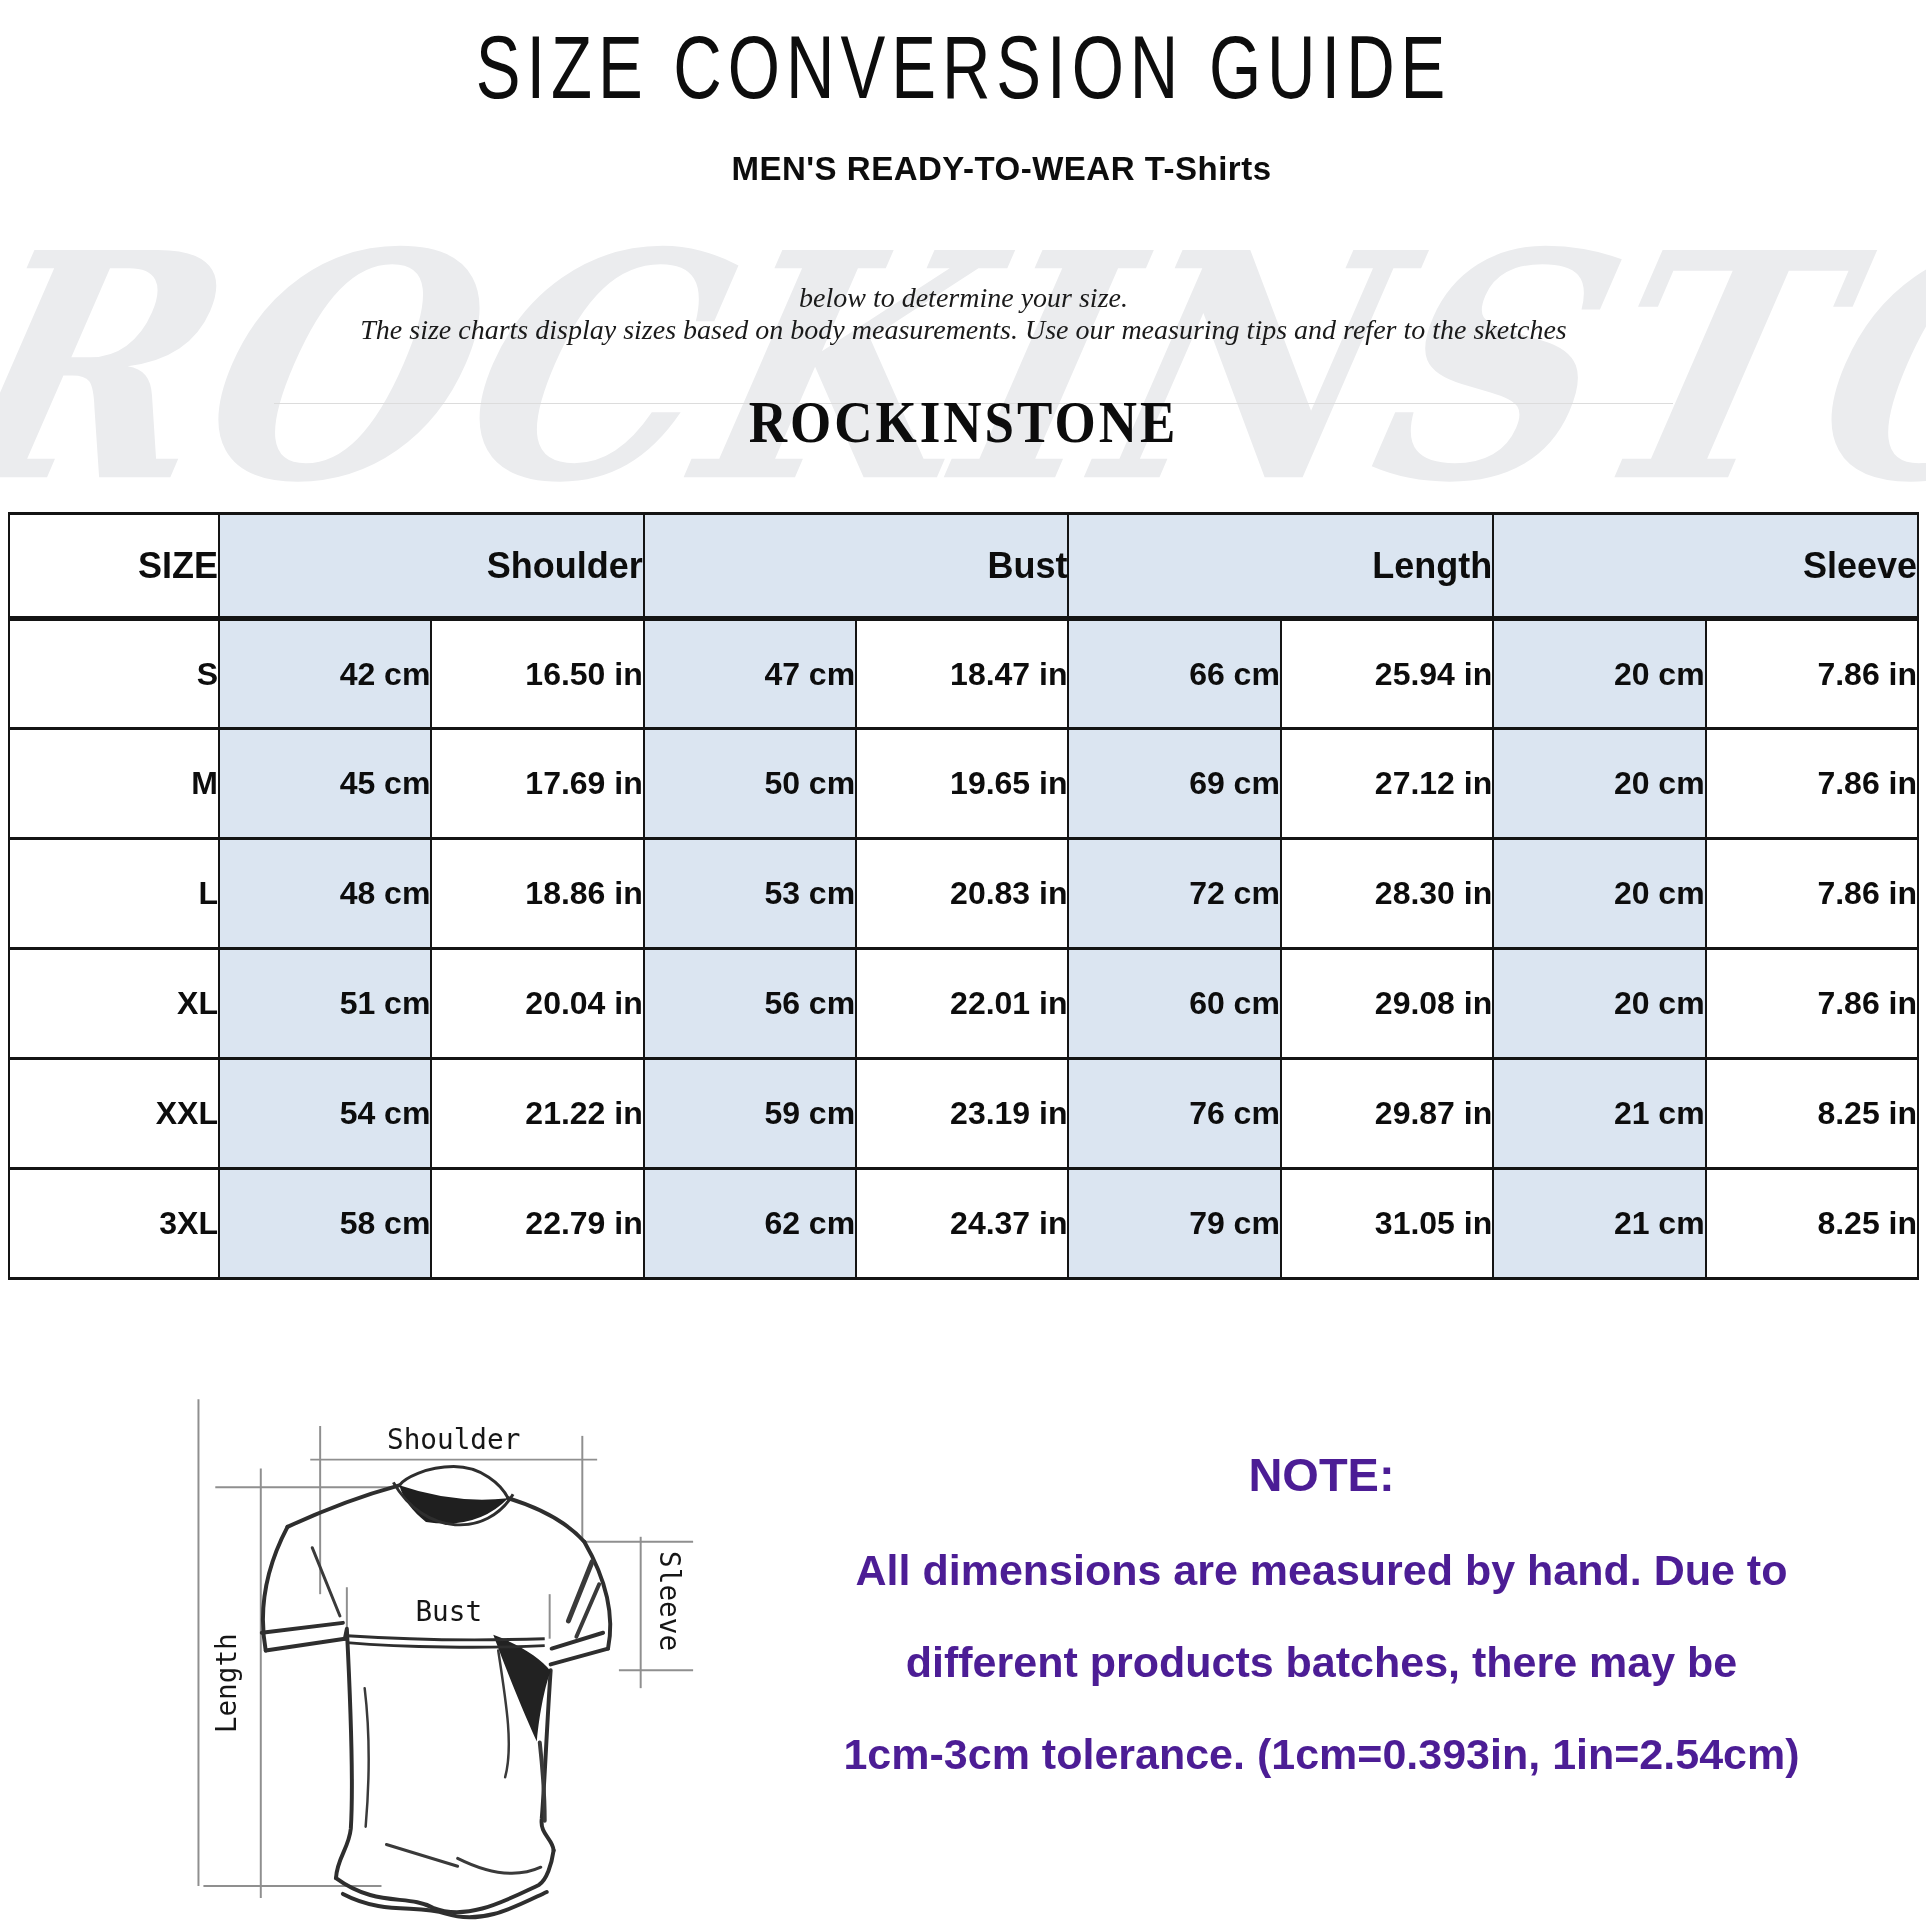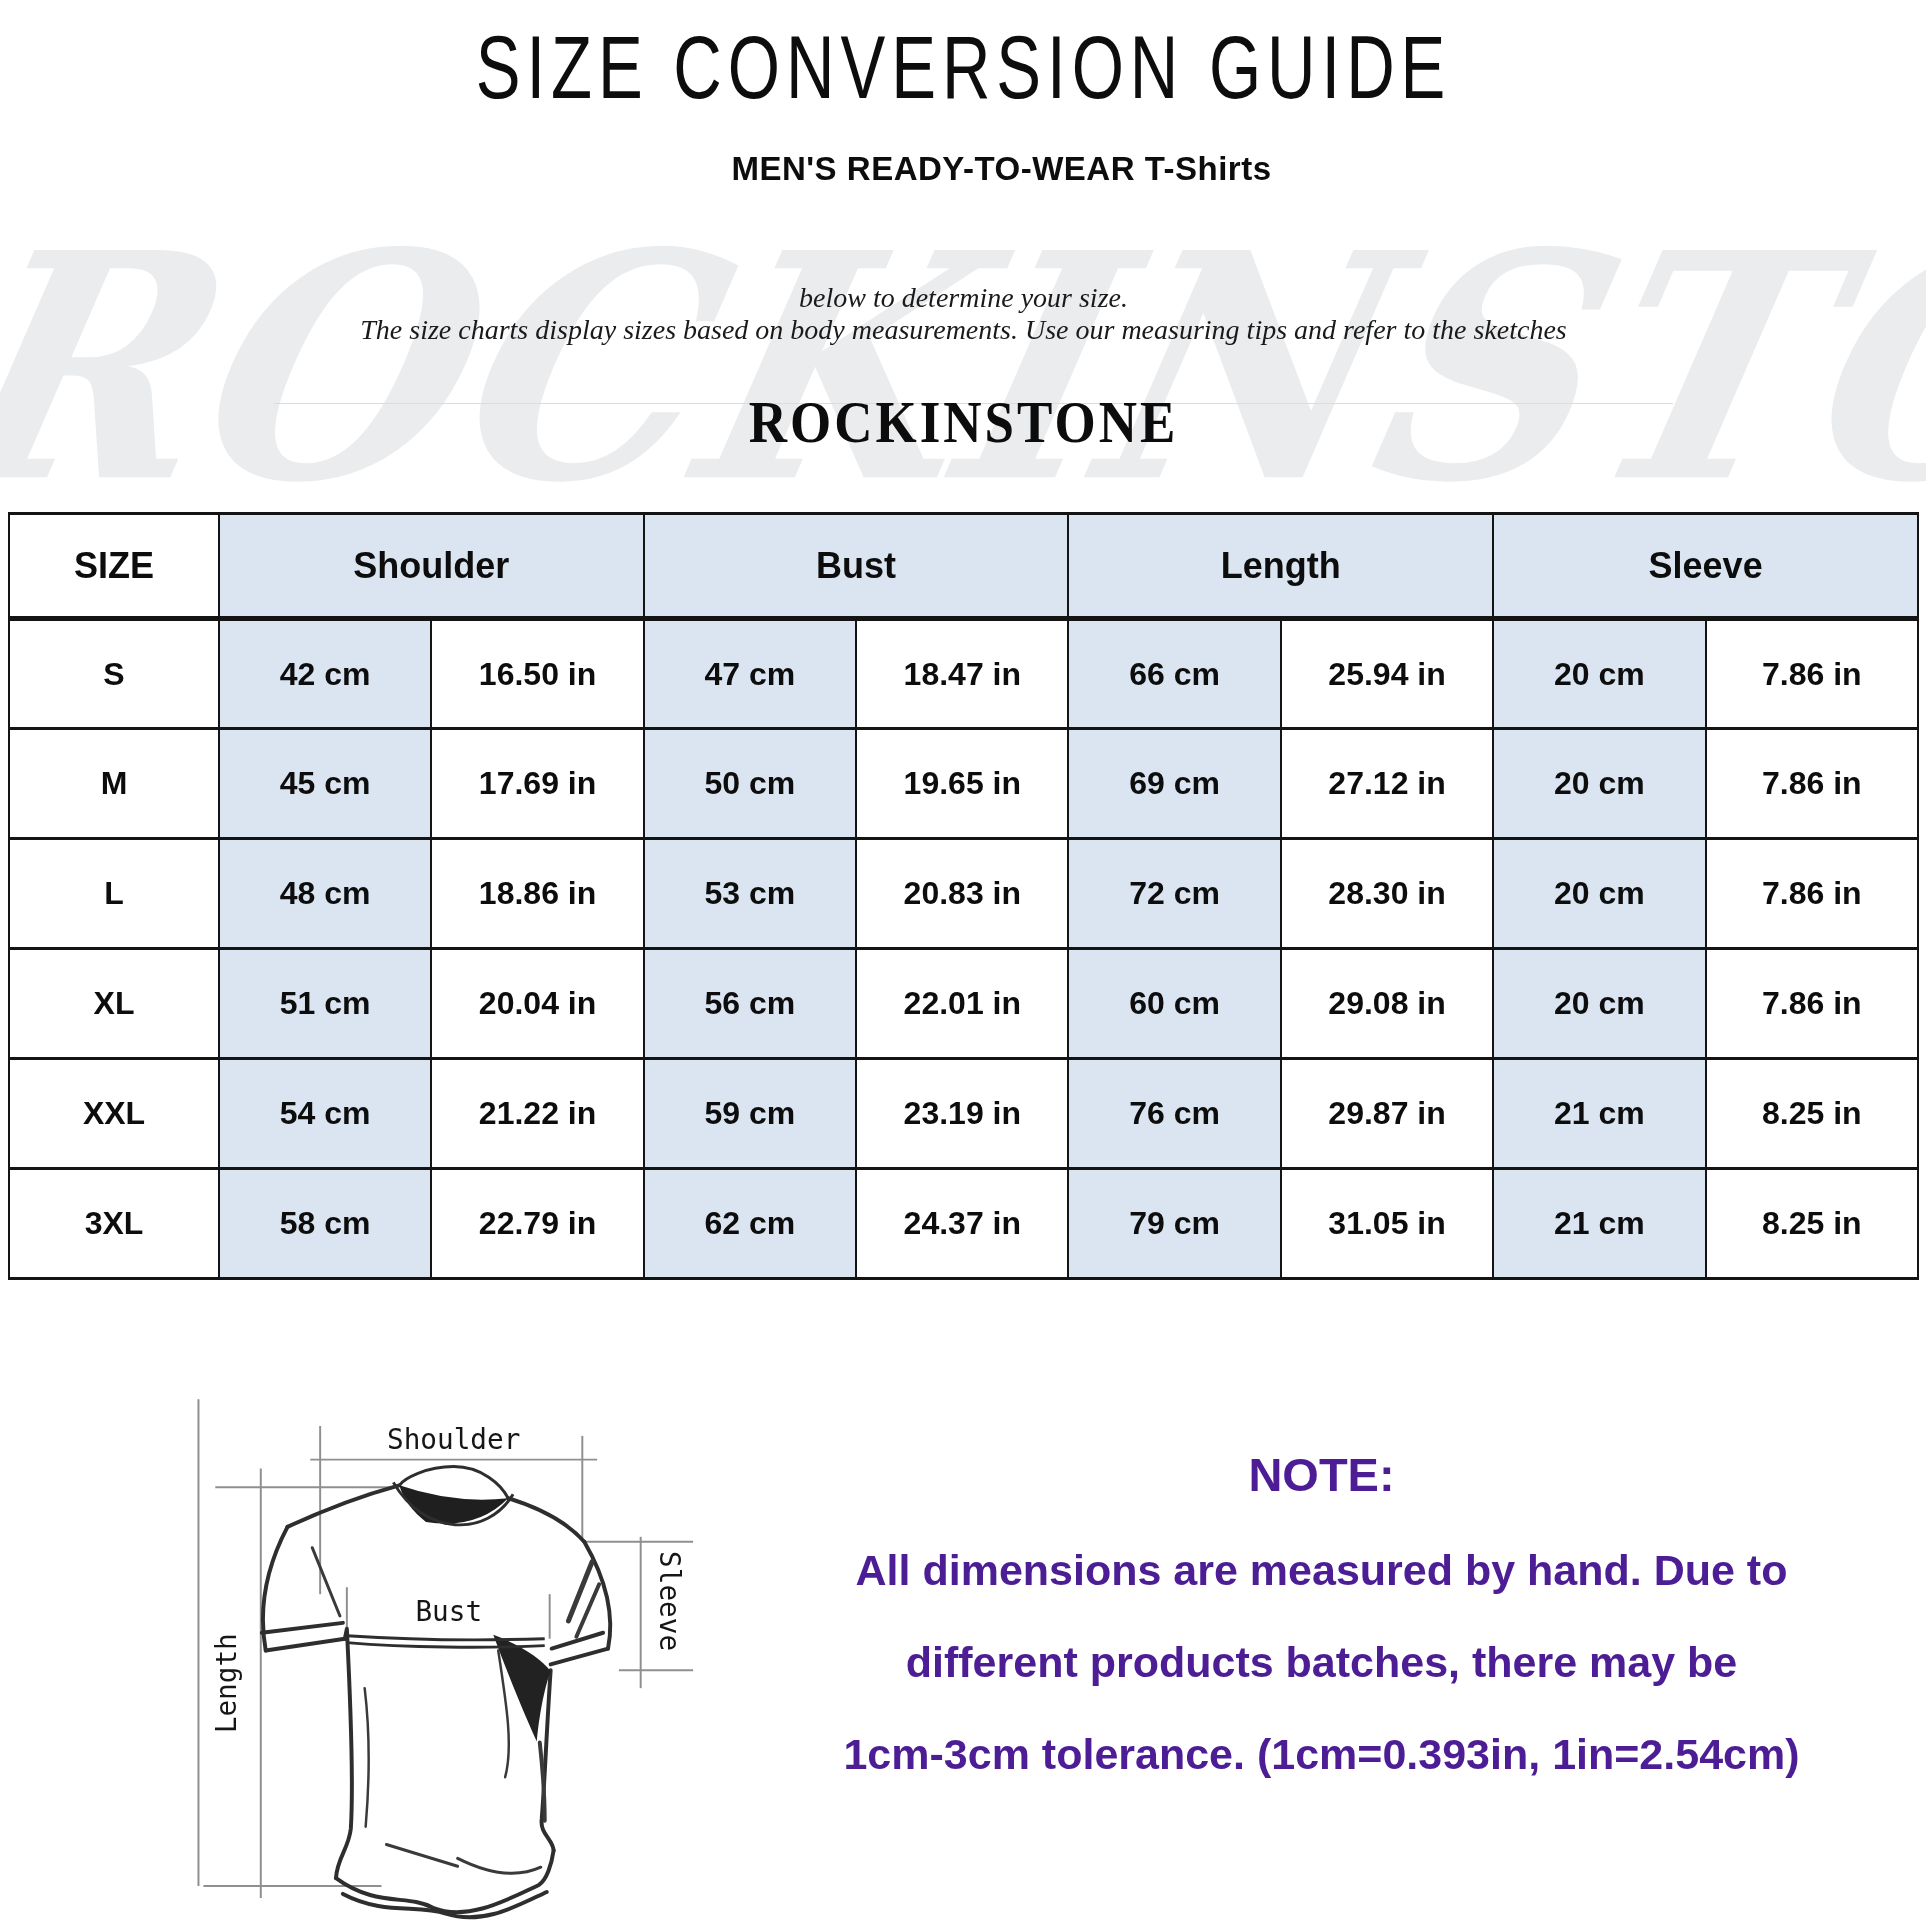--- a/index.html
+++ b/index.html
@@ -25,21 +25,21 @@
   .desc .line{display:block;}
   .desc .line2{margin-top:27px;}
   .brand-rule{position:absolute;top:403px;left:274px;width:1399px;height:0;
     border-top:1px solid #dcdcdc;}
   .brand{position:absolute;top:388px;left:0;width:100%;text-align:center;
     font-family:"Liberation Serif",serif;font-weight:700;font-size:53px;letter-spacing:3px;
     color:#0c0c0c;transform:scaleY(1.12);transform-origin:center top;}
 
   
   table.size-table{position:absolute;top:512px;left:8px;width:1911px;
-    border-collapse:collapse;table-layout:fixed;text-align:center;
+    border-collapse:collapse;table-layout:fixed;text-align:right;
     font-weight:700;color:#0d0d0d;background:#0ea5e9;}
   table.size-table th,table.size-table td{
     border:2px solid #141414;border-top-width:3px;border-bottom-width:3px;
     padding:0;vertical-align:middle;background:#ffffff;overflow:hidden;}
   table.size-table .blue{background:#dbe5f1;}
   tr.row-header{height:105px;}
   tr.row-header th{font-size:36px;border-bottom-width:5px;}
   tr.row-unit{height:107px;font-size:33px;}
   tr.row-data{height:110px;font-size:32px;}
   tr.row-unit td:nth-child(even),tr.row-data td:nth-child(even){background:#dbe5f1;}

